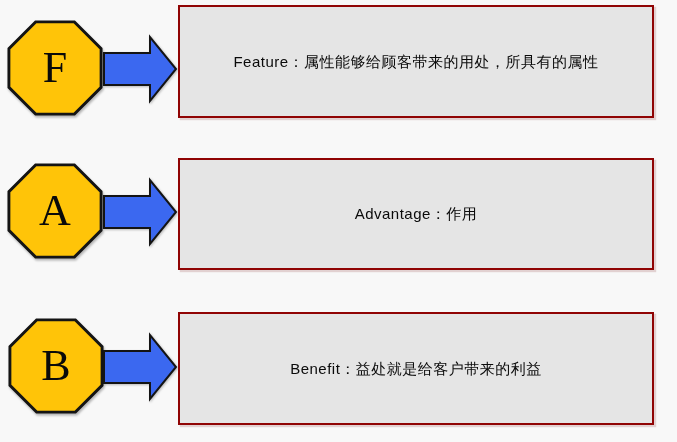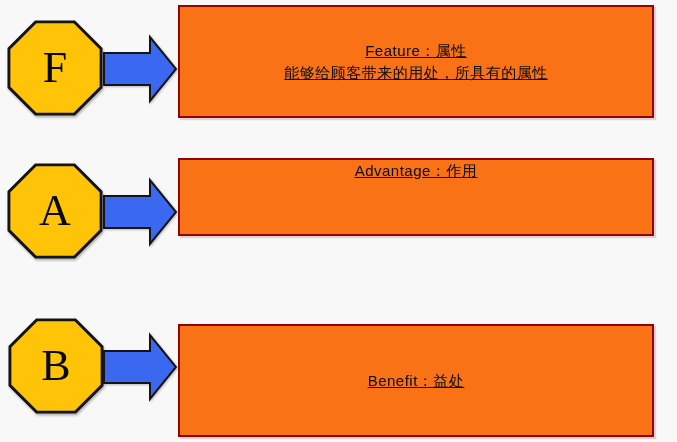--- a/index.html
+++ b/index.html
@@ -38,36 +38,35 @@
     height: 70px;
     filter: drop-shadow(1px 1.5px 1px rgba(0,0,0,0.25));
   }
   .arrow svg { display: block; width: 100%; height: 100%; }
   .textbox {
     position: absolute;
     left: 178px;
     width: 476px;
     box-sizing: border-box;
     border: 2px solid var(--box-border, #900404);
-    background: #f97316;
+    background: #e5e5e5;
     box-shadow: 2px 2px 1px rgba(160,90,90,0.25);
     display: flex;
-    flex-direction: column;
+    flex-direction: row;
     align-items: center;
     justify-content: center;
     text-align: center;
     color: #0a0a0a;
     font-size: 15px;
     line-height: 22px;
     letter-spacing: 0.5px;
-    text-decoration: underline;
   }
   #box-1 { top: 5px;  height: 113px; }
-  #box-2 { top: 158px; height: 78px; justify-content: space-between; }
-  #box-3 { top: 324px; height: 113px; }
+  #box-2 { top: 158px; height: 112px; }
+  #box-3 { top: 312px; height: 113px; }
   #oct-1 { left: 7px; top: 20px; }
   #oct-2 { left: 7px; top: 163px; }
   #oct-3 { left: 8px; top: 318px; }
   #arrow-1 { left: 103px; top: 34px; }
   #arrow-2 { left: 103px; top: 177px; }
   #arrow-3 { left: 103px; top: 332px; }
 </style>
 </head>
 <body>
 
@@ -116,15 +115,16 @@
   </div>
 
   <div class="arrow" id="arrow-3">
     <svg viewBox="0 0 75 70">
       <polygon class="arrow-poly" points="1,19 47,19 47,3 73,35 47,67 47,51 1,51" fill="#3B68F0" stroke="#141414" stroke-width="2"></polygon>
     </svg>
   </div>
 
   <div class="textbox" id="box-3">
     <div>Benefit：益处</div>
+    <div>就是给客户带来的利益</div>
   </div>
 
 </div>
 
 </body></html>

